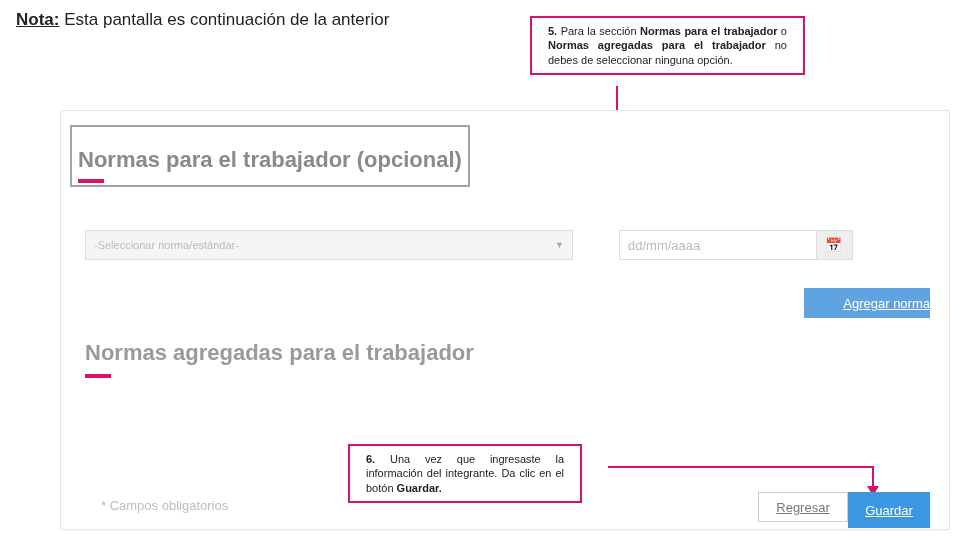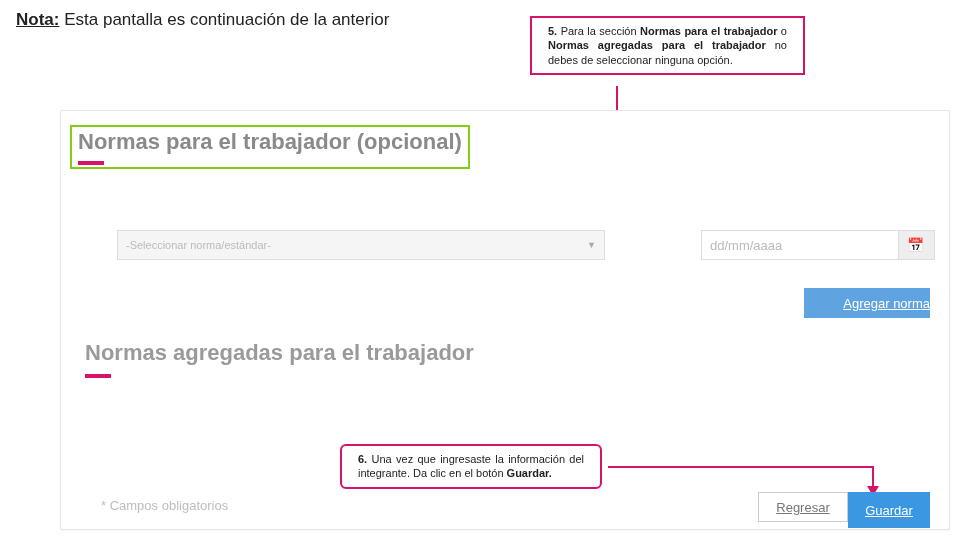--- a/index.html
+++ b/index.html
@@ -23,40 +23,40 @@
     position: absolute;
     border: 2px solid #d8116b;
     background: #fff;
     padding: 6px 16px;
     font-size: 11px;
     line-height: 1.3;
     color: #222;
     text-align: justify;
   }
   .callout-5 { top: 16px; left: 530px; width: 275px; }
-  .callout-6 { top: 444px; left: 340px; width: 262px; border-radius: 6px; }
+  .callout-6 { top: 444px; left: 348px; width: 234px; }
   .bold { font-weight: 700; }
 
   .panel {
     position: absolute;
     top: 110px;
     left: 60px;
     width: 890px;
     height: 420px;
     border: 1px solid #e5e5e5;
     border-radius: 2px;
     background: #fff;
     box-shadow: 0 1px 2px rgba(0,0,0,0.04);
   }
   .sec-title-box {
     position: absolute;
     top: 125px;
     left: 70px;
-    border: 2px solid #84cc16;
-    padding: 2px 6px 2px 6px;
+    border: 2px solid #a3a3a3;
+    padding: 20px 6px 2px 6px;
     background: transparent;
   }
   .title1 {
     font-size: 22px;
     font-weight: 600;
     color: #8a8a8a;
     font-family: "Segoe UI Light", "Segoe UI", Arial, sans-serif;
     filter: blur(0.3px);
   }
   .title1-underline {
@@ -88,24 +88,23 @@
     height: 30px;
     border: 1px solid #ddd;
     background: #f5f5f5;
     color: #bbb;
     font-size: 11px;
     padding: 0 8px;
     display: flex;
     align-items: center;
     justify-content: space-between;
     filter: blur(0.3px);
-    margin-left: 32px;
   }
   .caret { font-size: 9px; color: #aaa; }
-  .date-wrap { margin-left: 96px; display: flex; }
+  .date-wrap { margin-left: 46px; display: flex; }
   .date-input {
     width: 198px;
     height: 30px;
     border: 1px solid #ddd;
     background: #fff;
     color: #bbb;
     font-size: 13px;
     padding: 0 8px;
     display: flex;
     align-items: center;

